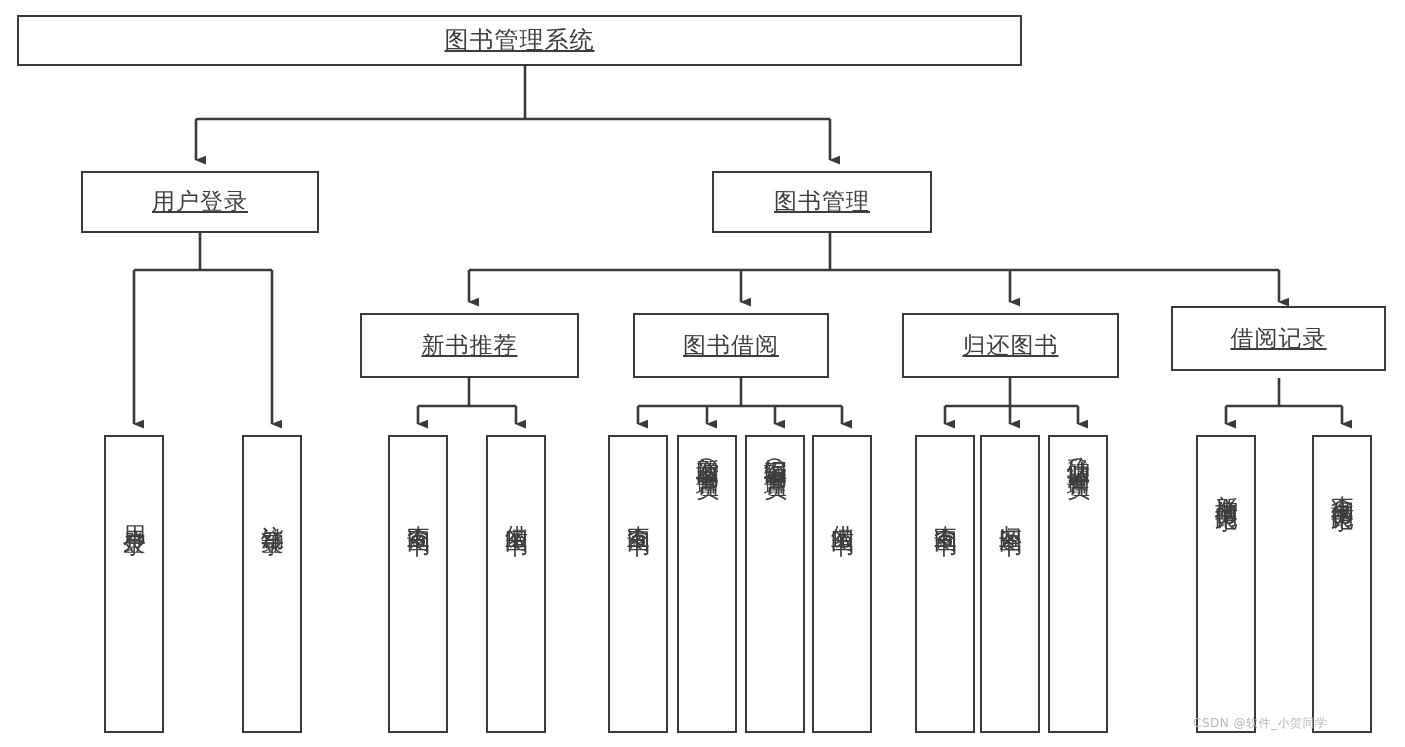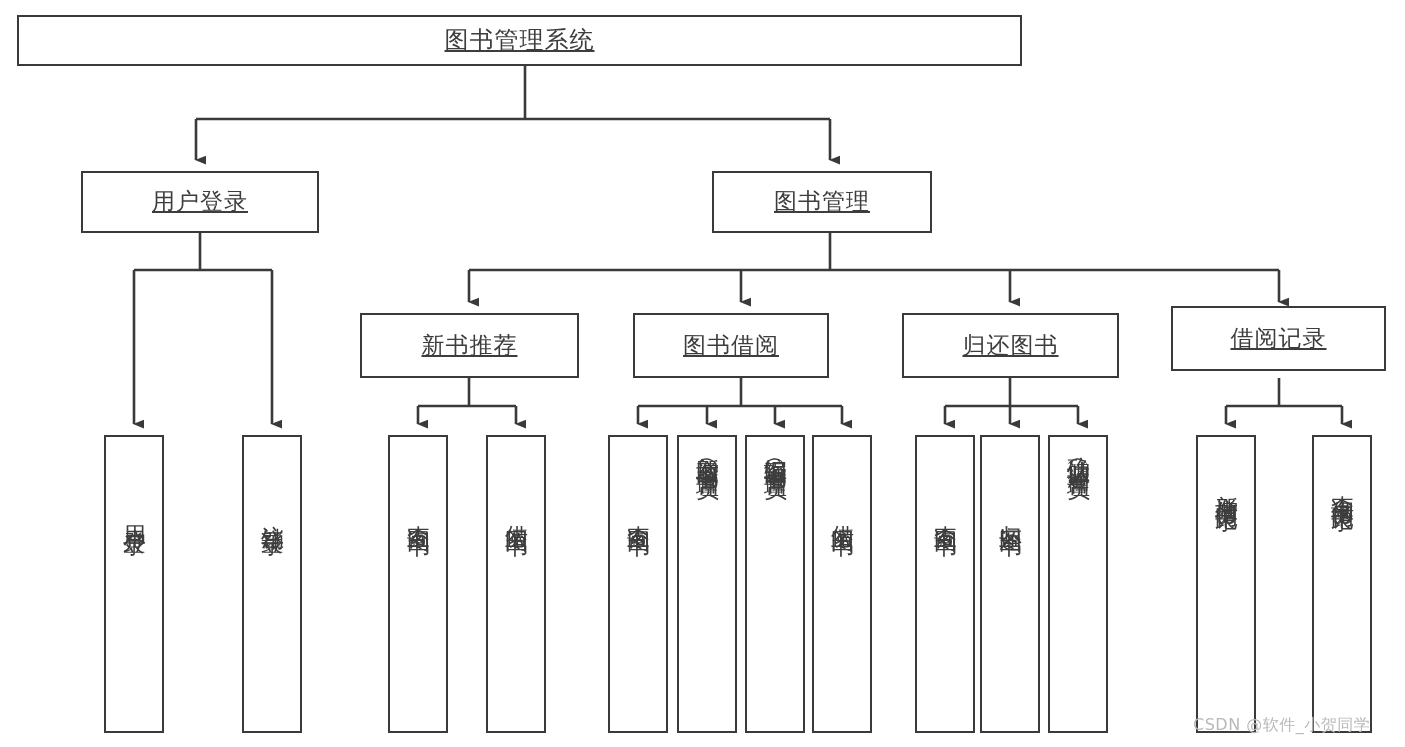--- a/index.html
+++ b/index.html
@@ -64,21 +64,21 @@
   .vtext.mid {
     margin-top: 40px;
   }
   .vtext.xtall {
     margin-top: 2px;
   }
   .watermark {
     position: absolute;
     left: 1193px;
     top: 715px;
-    font-size: 16px;
+    font-size: 12px;
     color: #b9b9b9;
     letter-spacing: 0.5px;
     white-space: nowrap;
     z-index: 6;
     font-family: "DejaVu Sans", "Liberation Sans", sans-serif;
   }
 </style>
 </head>
 <body>
 

